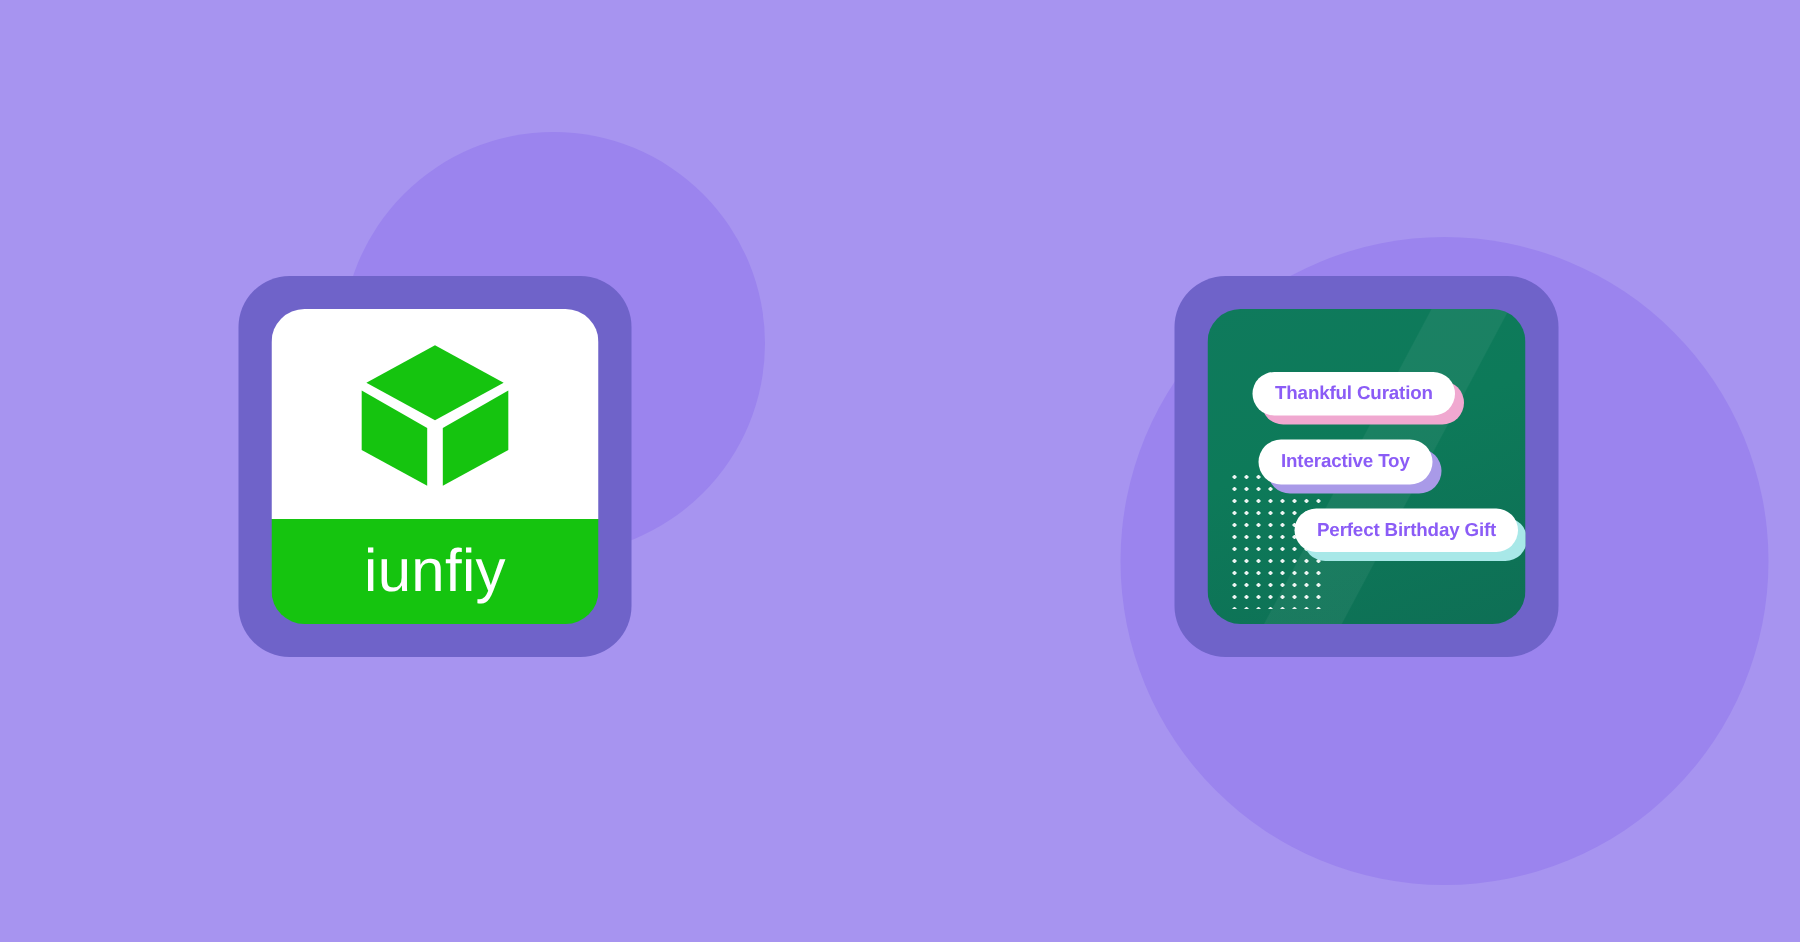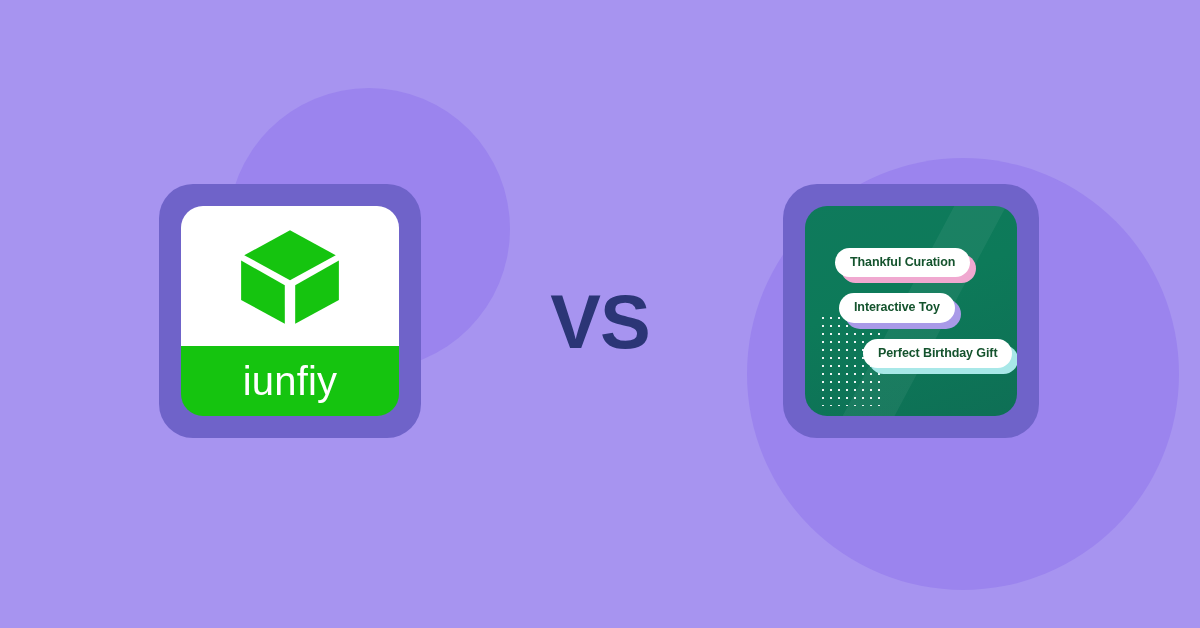--- a/index.html
+++ b/index.html
@@ -157,21 +157,21 @@
     display: flex;
   }
   .tag-row.indent-0 { padding-left: 30px; }
   .tag-row.indent-1 { padding-left: 58px; }
   .tag-row.indent-2 { padding-left: 34px; }
 
   .tag-pill {
     position: relative;
     display: inline-block;
     background: #ffffff;
-    color: #14532d;
+    color: #8b5cf6;
     border-radius: 999px;
     padding: 7px 15px 8px 15px;
     font-size: 12.5px;
     font-weight: bold;
     letter-spacing: -0.1px;
     line-height: 1.15;
     white-space: nowrap;
     z-index: 2;
   }
   .tag-shadow {
@@ -208,21 +208,20 @@
         </svg>
       </div>
 
       <div class="iunfiy-bottom">
         <span class="iunfiy-word">iunfiy</span>
       </div>
 
     </div>
   </div>
 
-  <div class="vs-label" style="color: rgb(43, 53, 118);">VS</div>
 
   <div class="card-frame card-right" style="background: rgb(111, 99, 201);">
     <div class="card-inner">
 
       <div class="tag-canvas"></div>
       <div class="dot-grid"></div>
 
       <div class="tag-list">
 
         <div class="tag-row indent-0">

